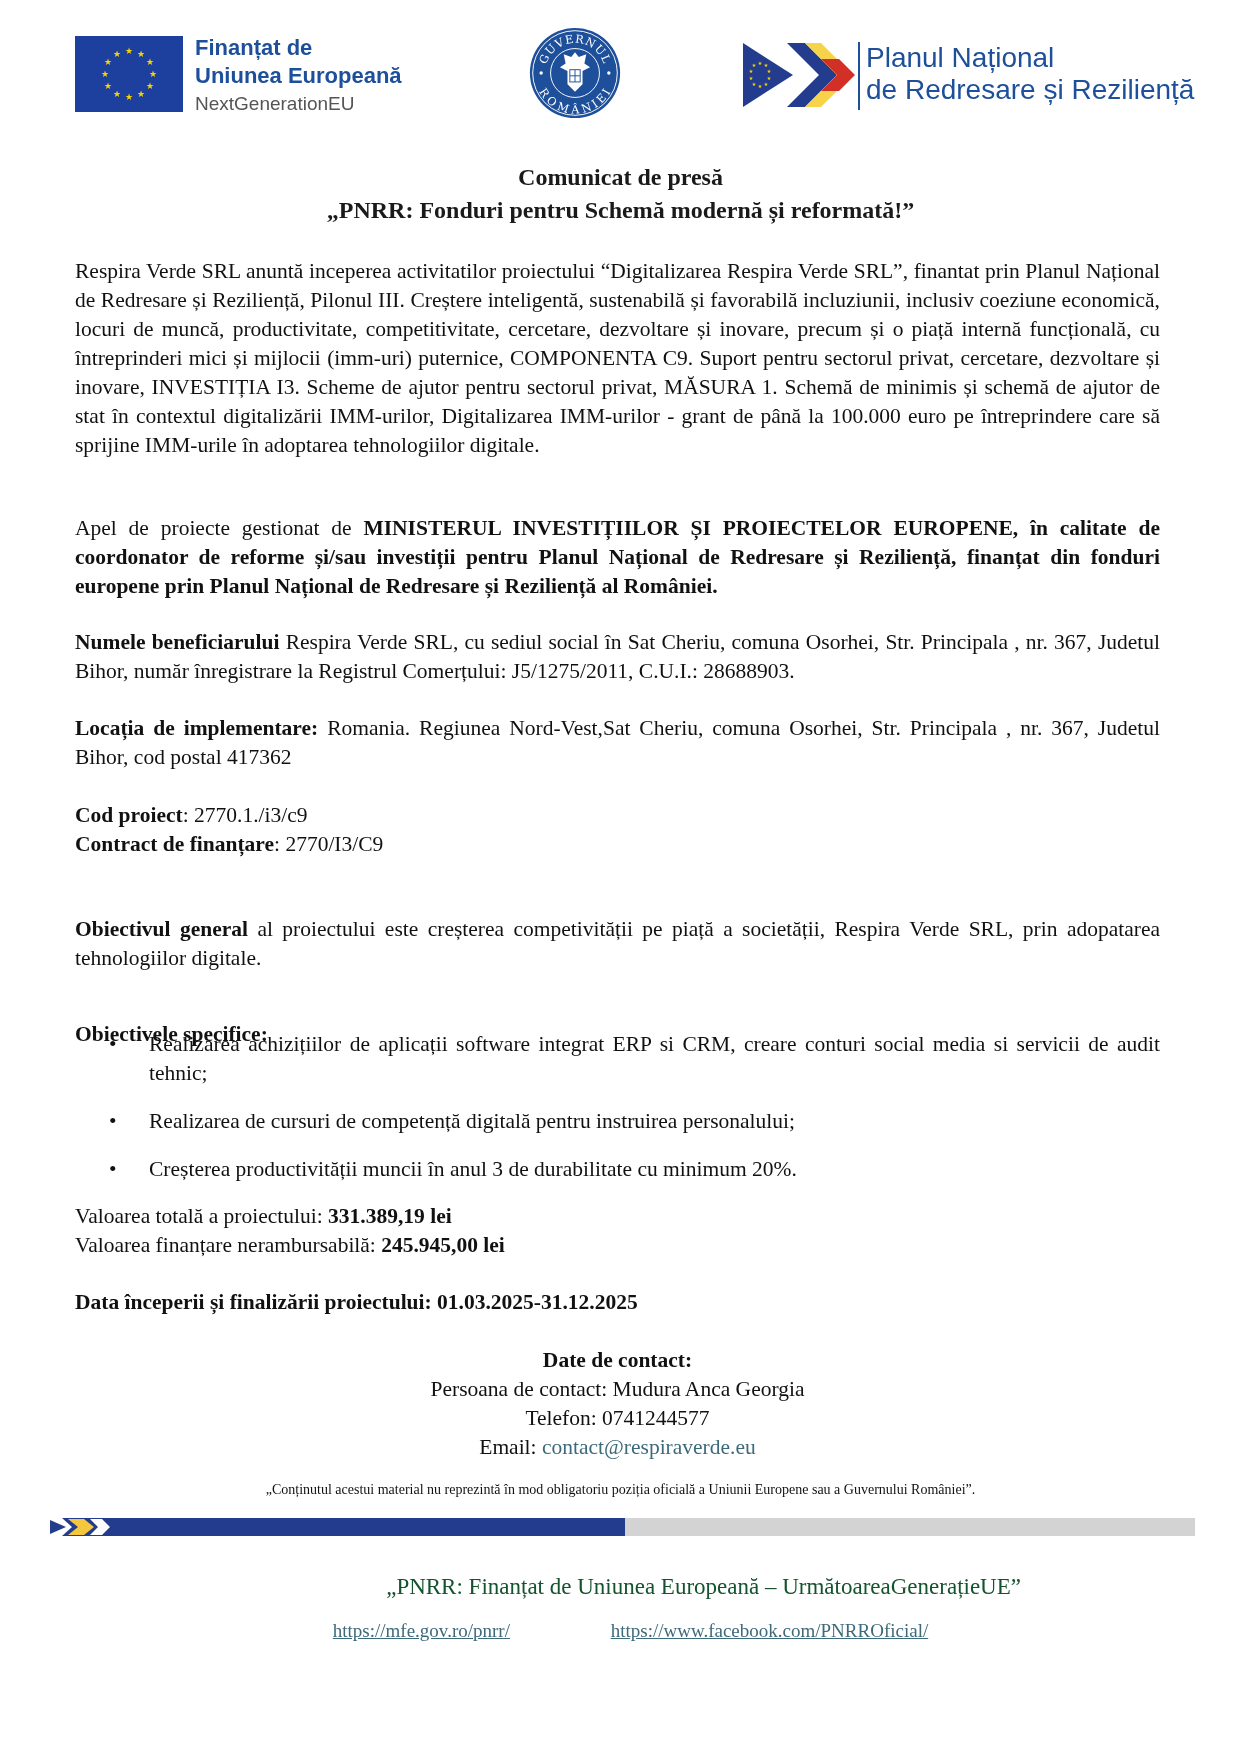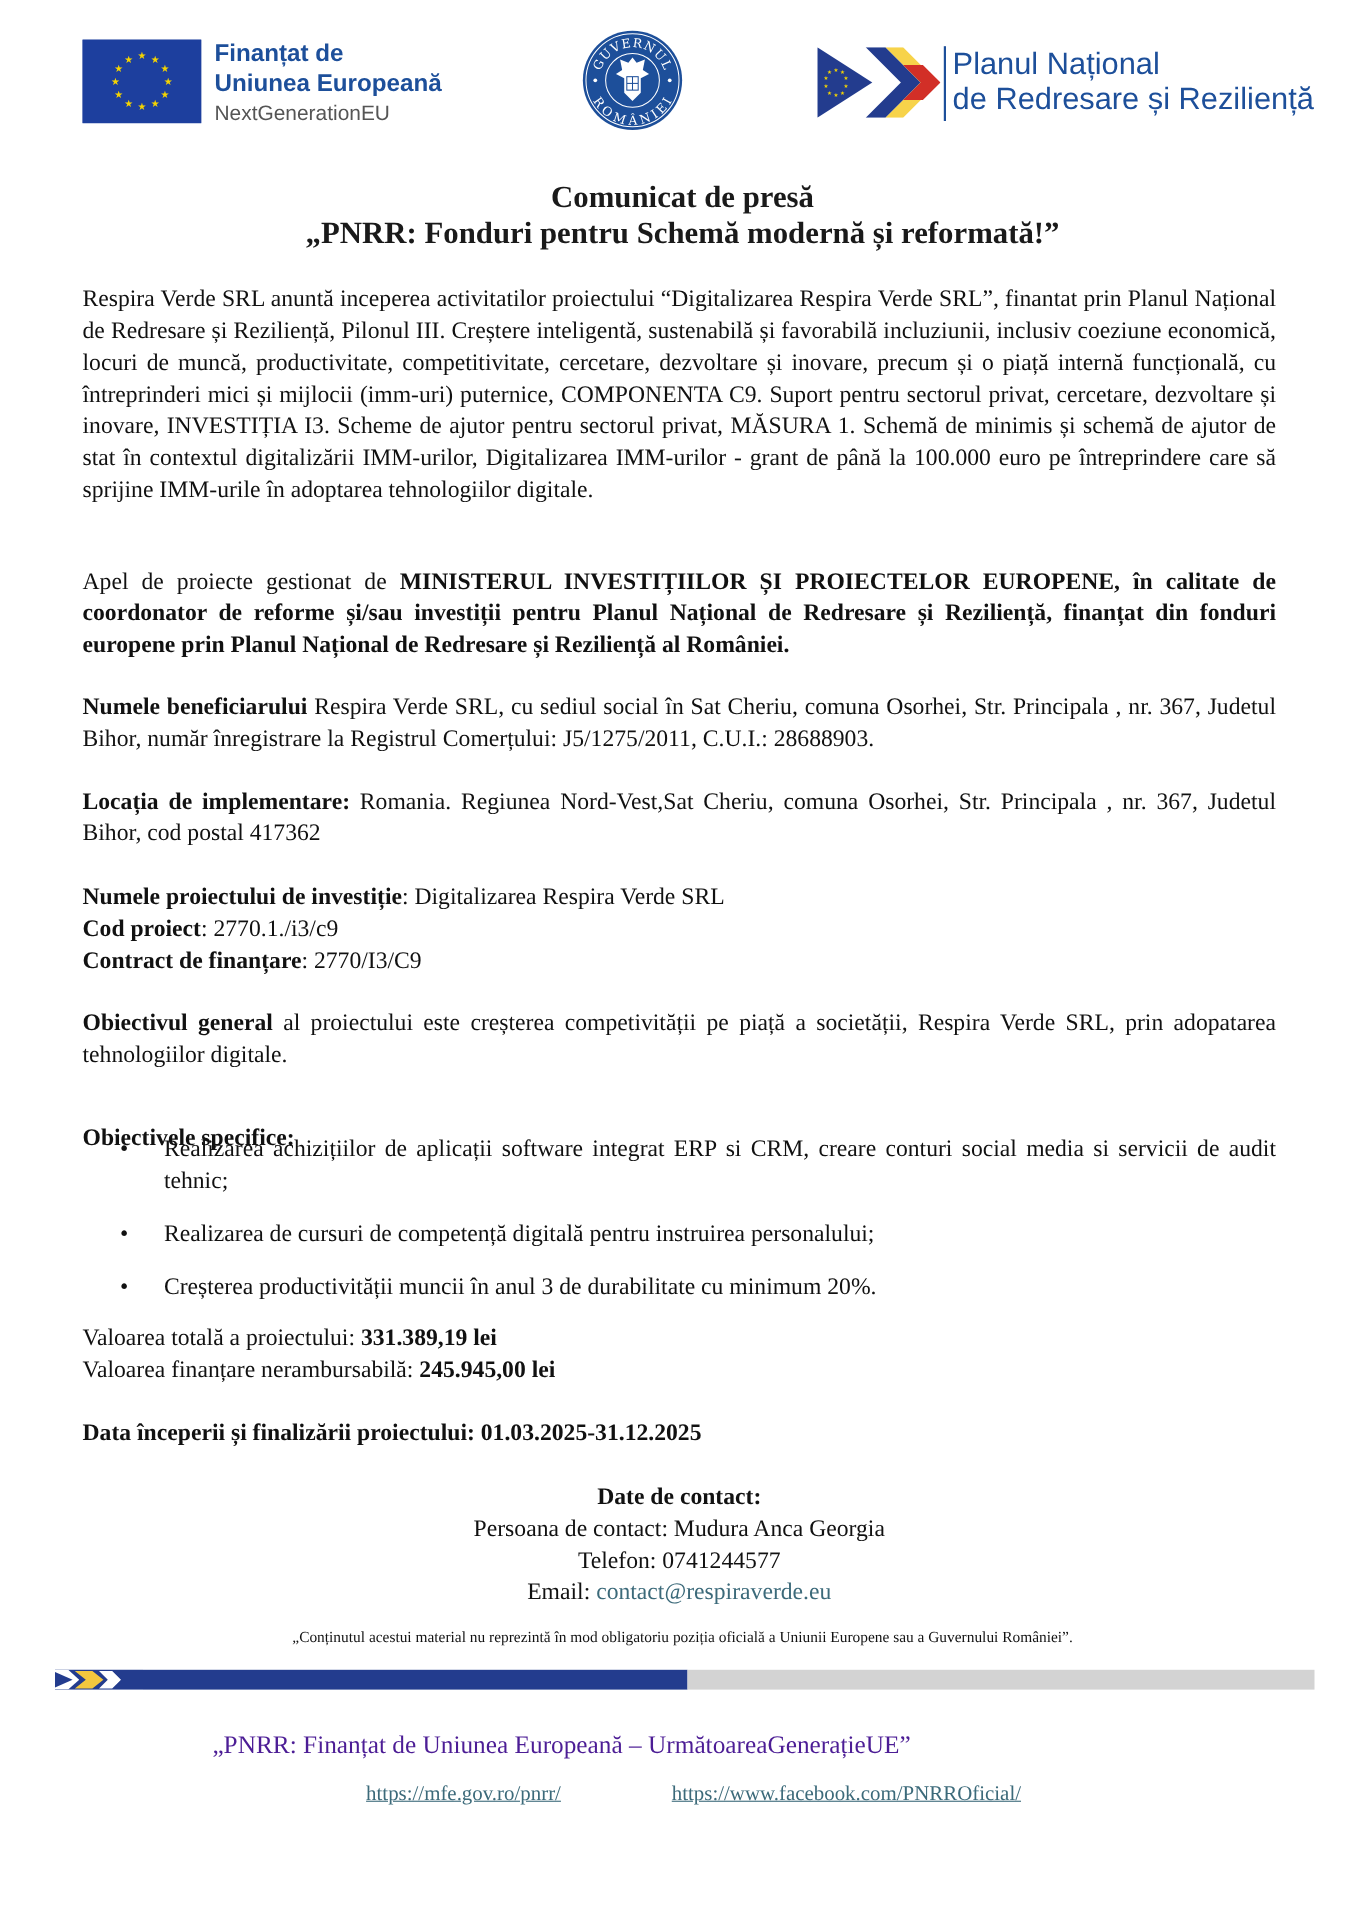--- a/index.html
+++ b/index.html
@@ -17,21 +17,21 @@
     .gov-seal { left: 528px; top: 26px; width: 94px; height: 94px; }
     .gov-seal svg { width: 100%; height: 100%; display: block; }
 
     .pnrr-logo { left: 743px; top: 43px; width: 112px; height: 64px; }
     .pnrr-logo svg { width: 100%; height: 100%; display: block; }
     .pnrr-divider { left: 858px; top: 42px; width: 2px; height: 68px; background: #1d4f9a; }
     .pnrr-text { left: 866px; top: 42px; font-family: "Liberation Sans", "DejaVu Sans", sans-serif;
                  color: #1d4f9a; font-size: 28px; line-height: 32px; }
 
     
-    .title { left: 0; width: 1241px; text-align: center; font-weight: bold; font-size: 28px; color: #1a1a1a; }
+    .title { left: 0; width: 1241px; text-align: center; font-weight: bold; font-size: 24px; color: #1a1a1a; }
     .t1 { top: 164px; }
     .t2 { top: 197px; }
 
     
     .body { left: 75px; width: 1085px; font-size: 21.5px; line-height: 29px; text-align: justify; }
     .body p { margin: 0; }
     b { font-weight: bold; }
     .p1 { top: 257px; }
     .p2 { top: 514px; }
     .p3 { top: 628px; }
@@ -47,21 +47,21 @@
     .p9 { top: 1288px; }
     .p10 { top: 1346px; }
     a.link { color: #3c6a7a; }
 
     
     .disclaimer { left: 0; width: 1241px; text-align: center; top: 1482px; font-size: 14px; }
     .footer-bar { left: 50px; top: 1518px; width: 1145px; height: 18px; }
     .fb-blue { left: 0; top: 0; width: 575px; height: 18px; background: #233c8e; }
     .fb-grey { left: 575px; top: 0; width: 570px; height: 18px; background: #d3d3d3; }
     .fb-arrows { left: 0; top: 0; width: 80px; height: 18px; }
-    .slogan { left: 0; width: 1021px; text-align: center; top: 1574px; font-size: 23px; color: #4c1d95; }
+    .slogan { left: 0; width: 1021px; text-align: right; top: 1574px; font-size: 23px; color: #14532d; }
     .footer-links { left: 0; width: 1241px; top: 1620px; text-align: center; font-size: 19px; padding-left: 10px; }
     .footer-links a { color: #3c6a7a; text-decoration: underline; margin: 0 48px; }
   </style>
 </head>
 <body>
 
 <div class="abs eu-flag">
   <svg viewBox="0 0 108 76">
     <rect width="108" height="76" fill="#1d3f9e"></rect>
     <g fill="#f5d400" font-size="9" text-anchor="middle" font-family="DejaVu Sans, sans-serif">
@@ -153,21 +153,20 @@
 
 <div class="abs body p3">
   <p><b>Numele beneficiarului</b><span> Respira Verde SRL, cu sediul social în Sat Cheriu, comuna Osorhei, Str. Principala , nr. 367, Judetul Bihor, număr înregistrare la Registrul Comerțului: J5/1275/2011, C.U.I.: 28688903.</span></p>
 </div>
 
 <div class="abs body p4">
   <p><b>Locația de implementare:</b><span> Romania. Regiunea Nord-Vest,Sat Cheriu, comuna Osorhei, Str. Principala , nr. 367, Judetul Bihor, cod postal 417362</span></p>
 </div>
 
 <div class="abs body p5" style="text-align:left">
-  <p><b>Numele proiectului de investiție</b><span>: Digitalizarea Respira Verde SRL</span></p>
   <p><b>Cod proiect</b><span>: 2770.1./i3/c9</span></p>
   <p><b>Contract de finanțare</b><span>: 2770/I3/C9</span></p>
 </div>
 
 <div class="abs body p6">
   <p><b>Obiectivul general</b><span> al proiectului este creșterea competivității pe piață a societății, Respira Verde SRL, prin adopatarea tehnologiilor digitale.</span></p>
 </div>
 
 <div class="abs body p7">
   <p><b>Obiectivele specifice:</b></p>

